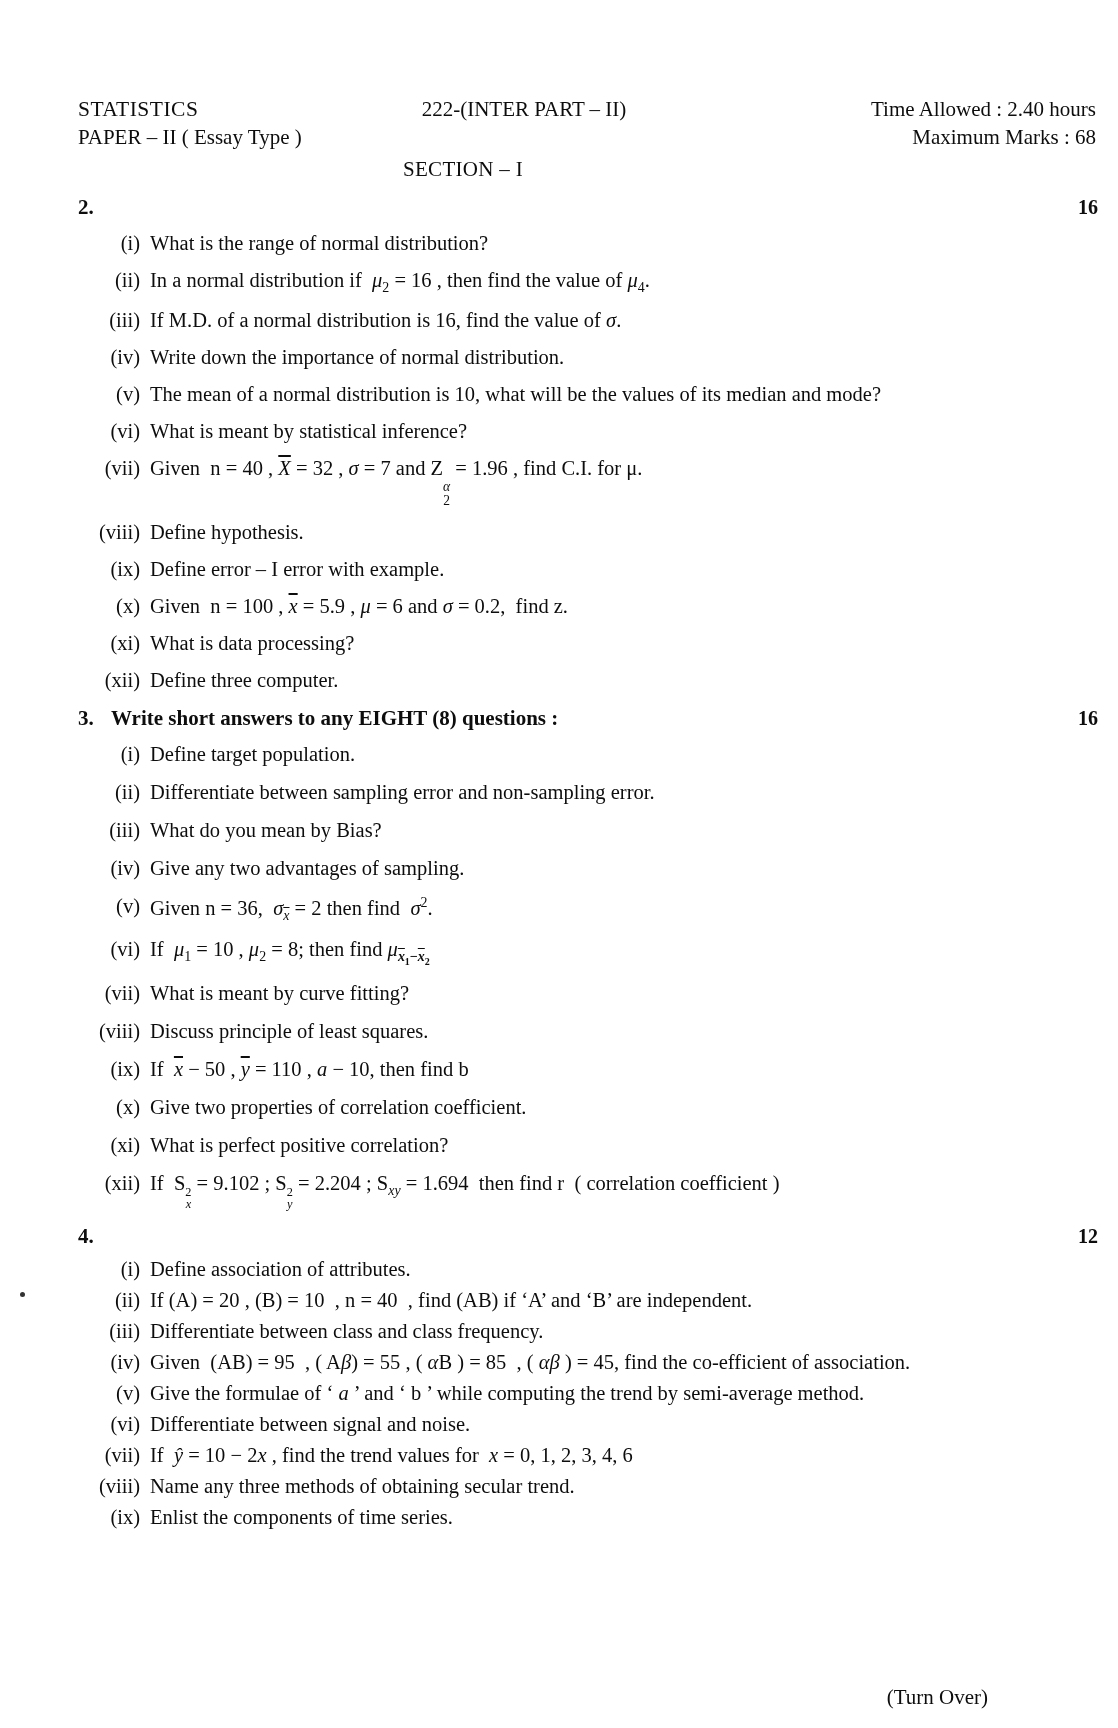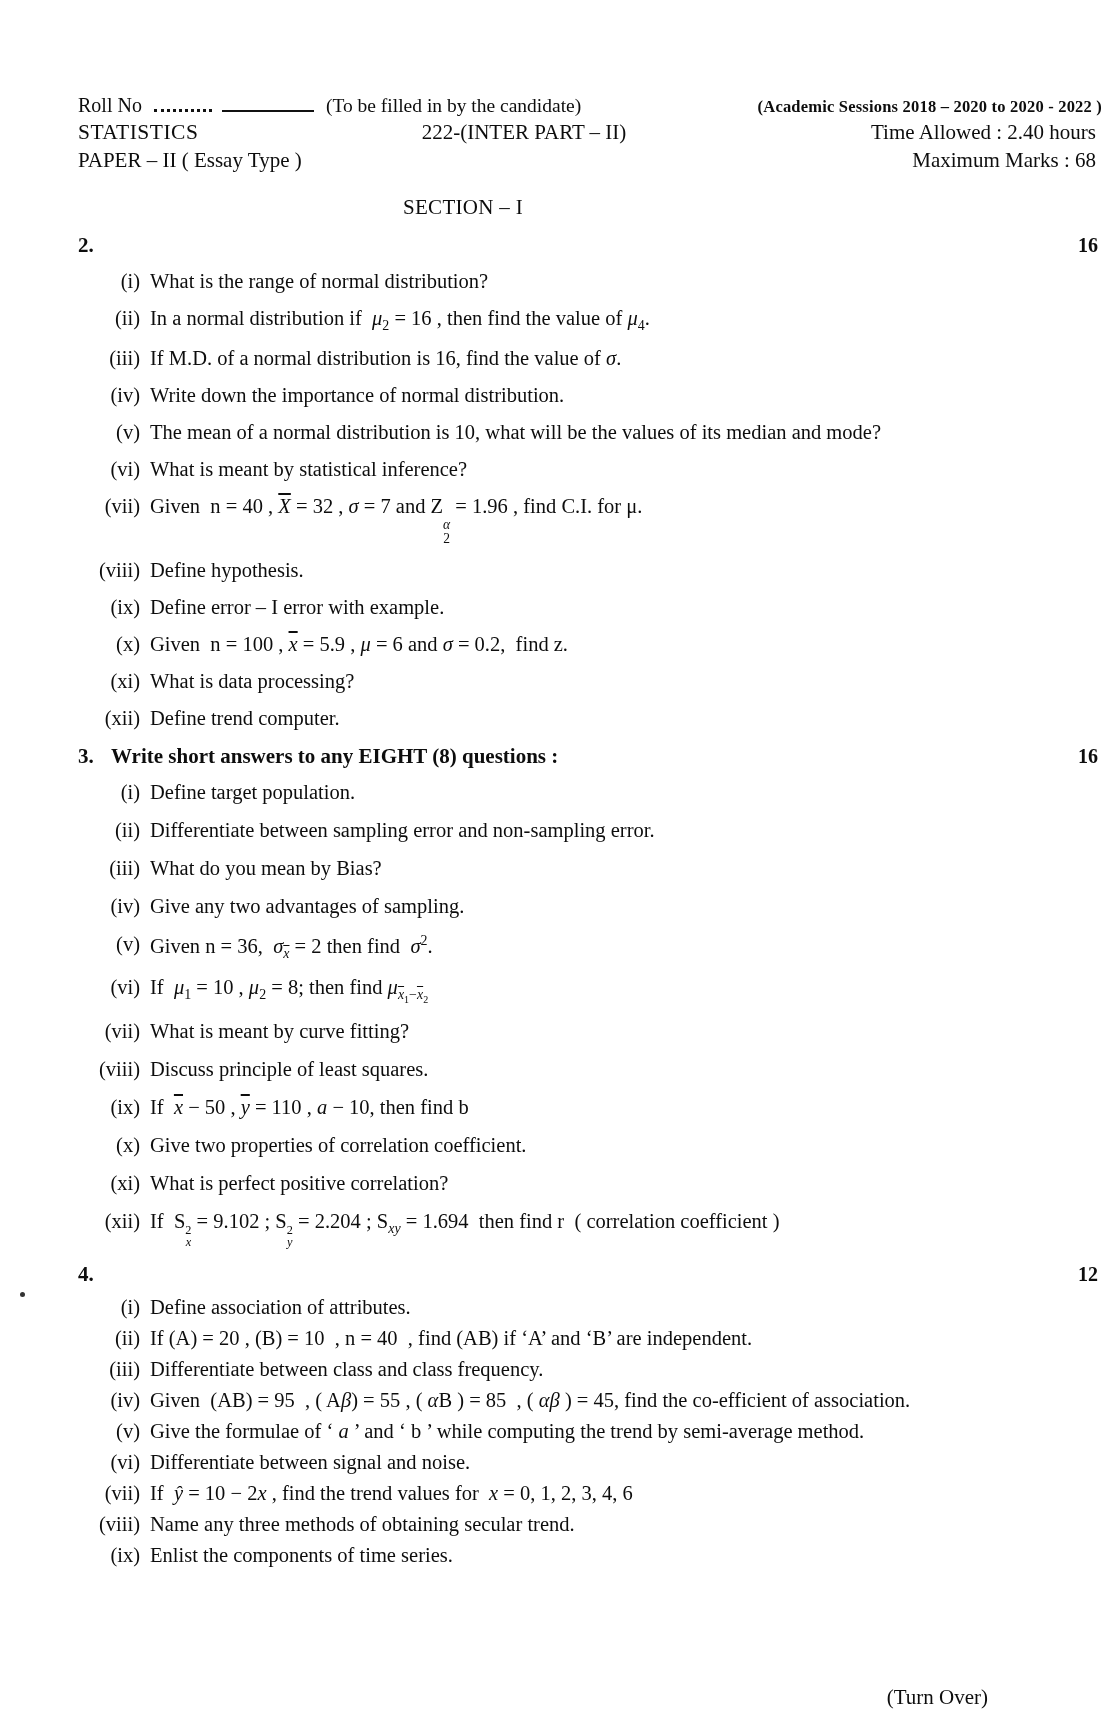--- a/index.html
+++ b/index.html
@@ -15,21 +15,21 @@
   .blank1{width:58px;border-bottom:3px dotted #111;margin:0 10px 0 12px;}
   .blank2{width:92px;border-bottom:2px solid #111;margin-right:12px;}
   .cand{font-size:19.5px;}
   .sess{margin-left:auto;font-weight:700;font-size:16.5px;letter-spacing:.2px;}
   .hdr-grid{display:grid;grid-template-columns:1fr auto 1fr;align-items:baseline;
             margin-top:2px;font-size:21px;line-height:1.3;}
   .subj{font-size:21.5px;letter-spacing:.5px;}
   .code{transform:translateX(-66px);}
   .talw,.mmks{text-align:right;padding-right:6px;}
   .ptyp{font-size:21px;}
-  .sect{font-size:21px;margin:21px 0 0 325px;width:fit-content;letter-spacing:.3px;}
+  .sect{font-size:21px;margin:6px 0 0 325px;width:fit-content;letter-spacing:.3px;}
 
   
   .q-head{display:flex;align-items:baseline;font-weight:700;font-size:21px;
           margin:13px 0 11px;}
   .q-num{width:33px;}
   .q-marks{margin-left:auto;padding-right:4px;font-size:20px;}
   .item{display:flex;font-size:20.5px;line-height:1.22;margin-bottom:12px;}
   .i-num{flex:0 0 62px;text-align:right;padding-right:10px;white-space:nowrap;}
   .i-text{flex:1;}
   .q-3 .item{margin-bottom:13px;}
@@ -38,41 +38,34 @@
 
   
   sub{font-size:.68em;}
   sup{font-size:.68em;}
   .ov{font-style:italic;text-decoration:overline;}
   .stray{font-size:.55em;vertical-align:super;}
   .zfrac{display:inline-flex;flex-direction:column;align-items:center;
          font-size:.66em;line-height:1.05;vertical-align:-1.15em;}
   .ss{display:inline-flex;flex-direction:column;align-items:center;
       font-size:.6em;line-height:1;vertical-align:-.5em;}
-  .subgrp{font-size:.68em;}
+  .subgrp{font-size:.68em;font-weight:bold;}
   .tiny{font-size:.72em;vertical-align:-.35em;}
 
   
   .turnover{position:absolute;right:130px;bottom:18px;font-size:21px;}
   .dot{position:absolute;left:20px;top:1292px;width:5px;height:5px;
        background:#333;border-radius:50%;}
 </style>
 </head>
 <body>
 
 <div class="page">
 
   <div class="hdr">
-    <div class="hdr-row1">
-      <span>Roll No</span>
-      <span class="blank blank1"></span>
-      <span class="blank blank2"></span>
-      <span class="cand">(To be filled in by the candidate)</span>
-      <span class="sess">(Academic Sessions 2018 – 2020 to 2020 - 2022 )</span>
-    </div>
     <div class="hdr-grid">
       <span class="subj bold">STATISTICS</span>
       <span class="code">222-(INTER PART – II)</span>
       <span class="talw">Time Allowed : 2.40 hours</span>
       <span class="ptyp bold">PAPER – II ( Essay Type )</span>
       <span></span>
       <span class="mmks">Maximum Marks : 68</span>
     </div>
     <div class="sect bold">SECTION – I</div>
   </div>
@@ -125,21 +118,21 @@
         <div class="item">
           <span class="i-num">(x)</span>
           <span class="i-text">Given&nbsp; n = 100 , <span class="ov">x</span> = 5.9 , <i>μ</i> = 6 and <i>σ</i> = 0.2,&nbsp; find z.</span>
         </div>
         <div class="item">
           <span class="i-num">(xi)</span>
           <span class="i-text">What is data processing?</span>
         </div>
         <div class="item">
           <span class="i-num">(xii)</span>
-          <span class="i-text">Define trend computer.</span>
+          <span class="i-text">Define three computer.</span>
         </div>
       </section>
       <section class="question q-3">
         <div class="q-head">
           <span class="q-num">3.</span>
           <span class="q-title">Write short answers to any EIGHT (8) questions :</span>
           <span class="q-marks">16</span>
         </div>
         <div class="item">
           <span class="i-num">(i)</span>

